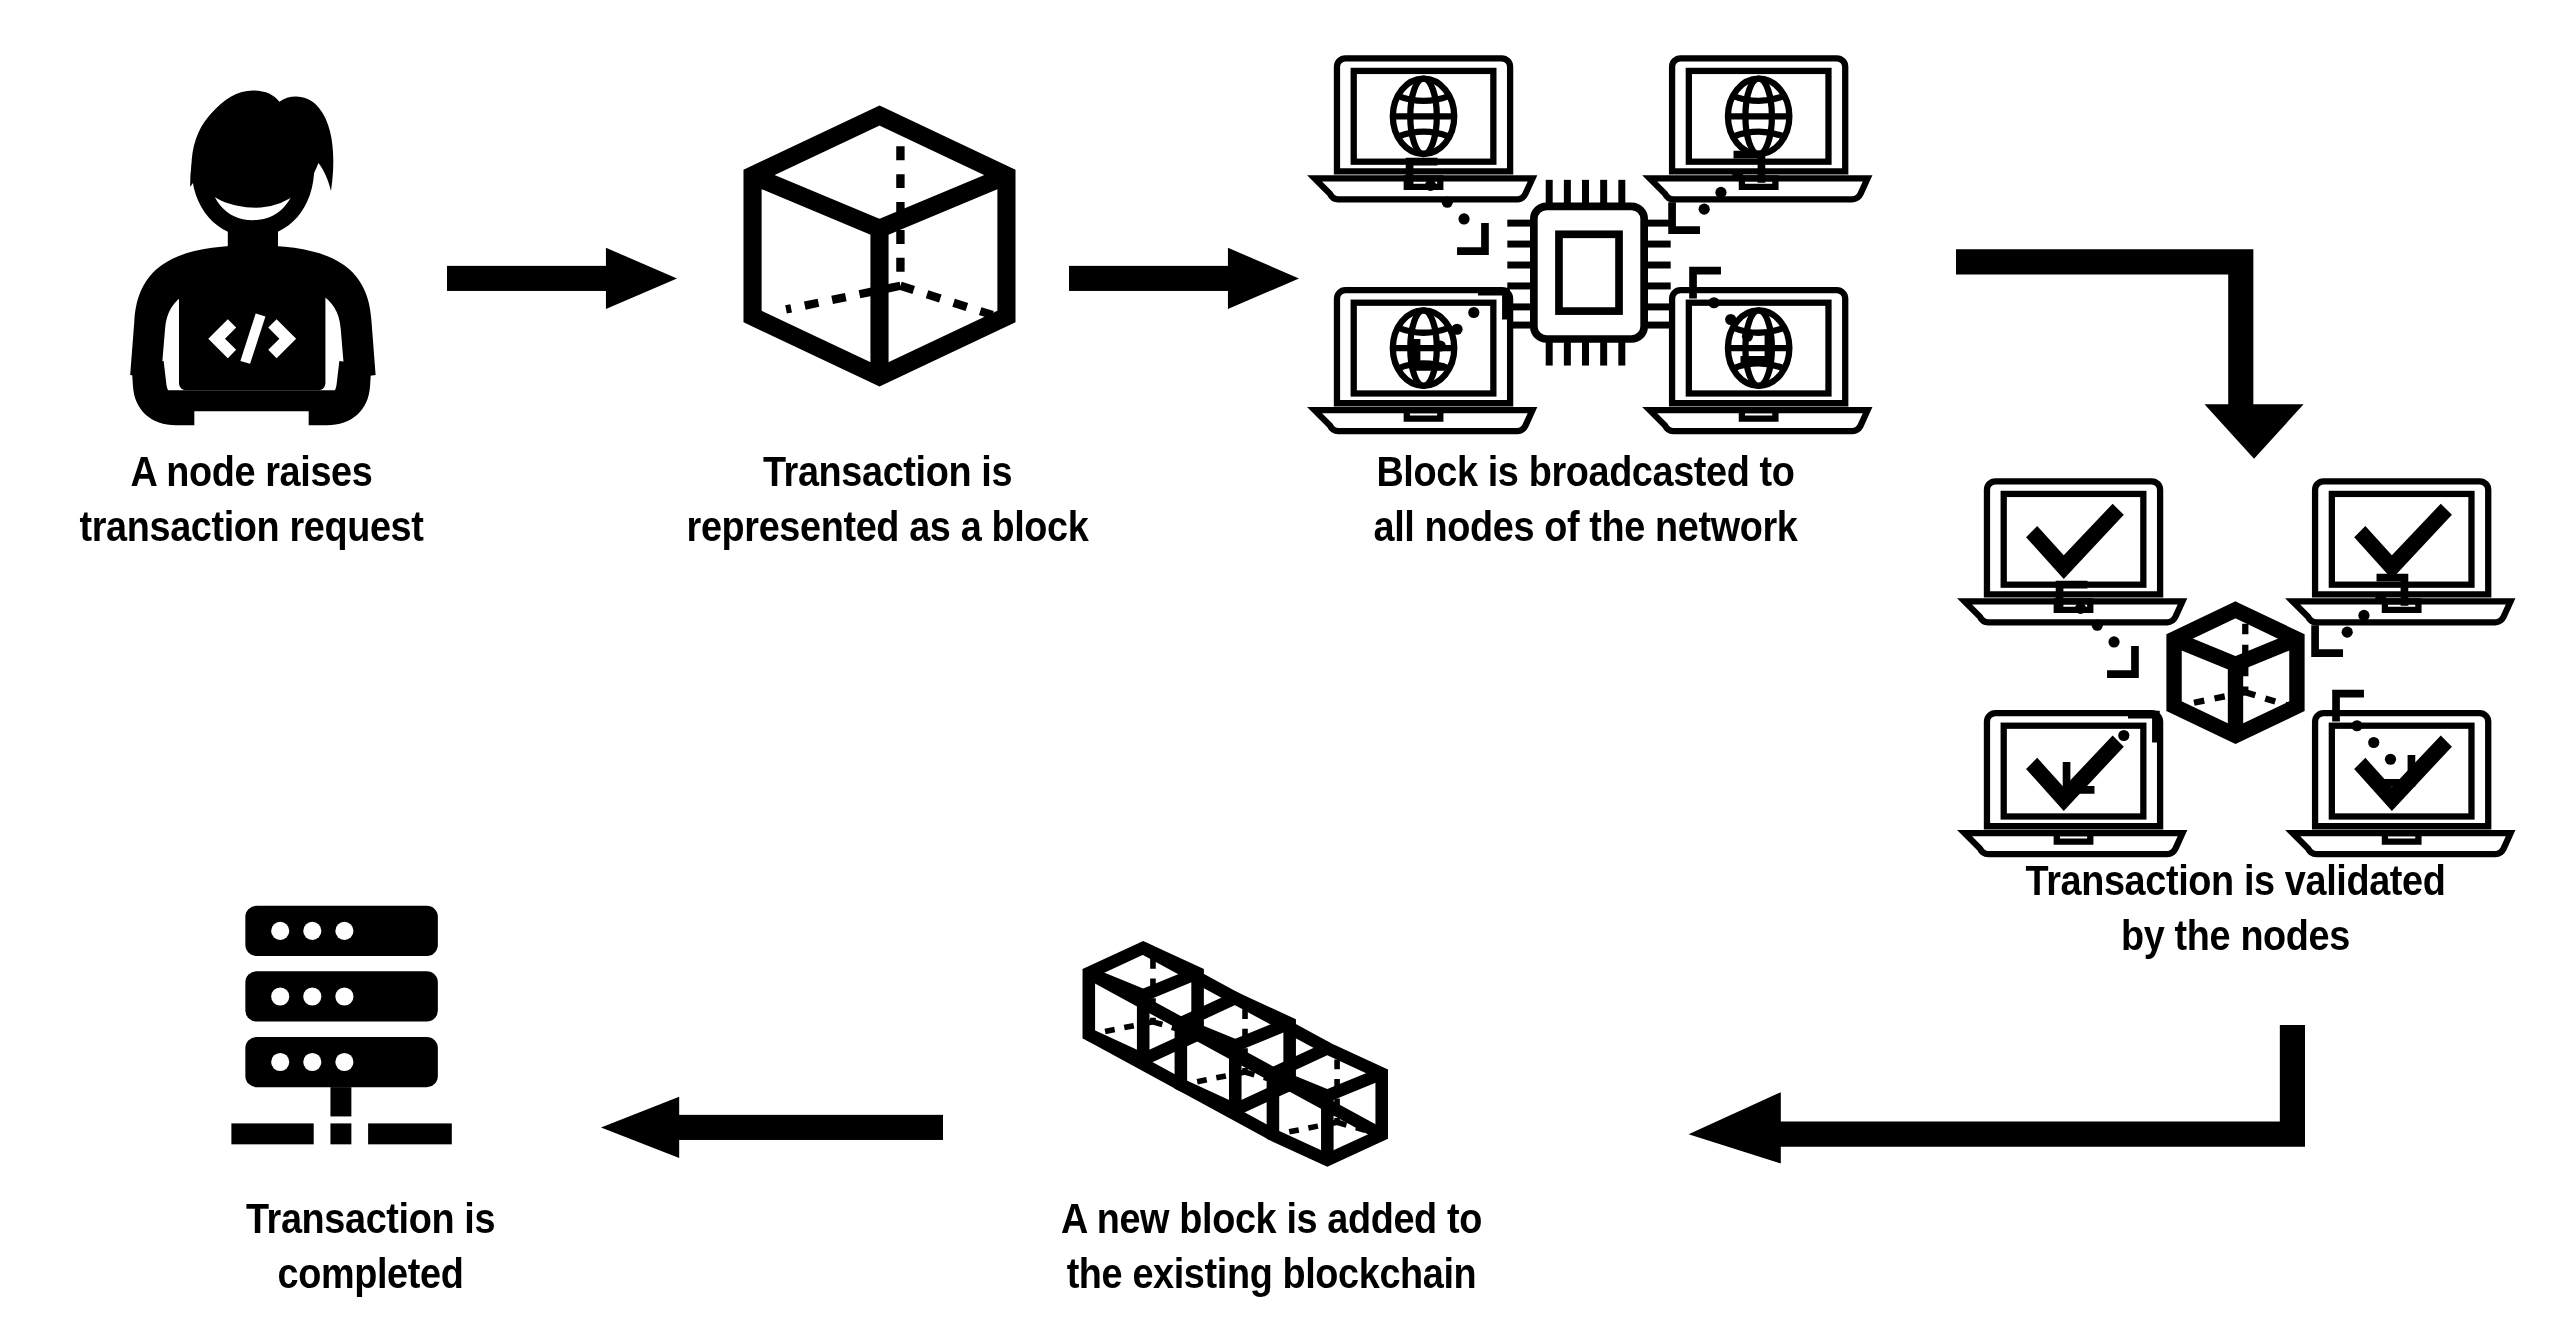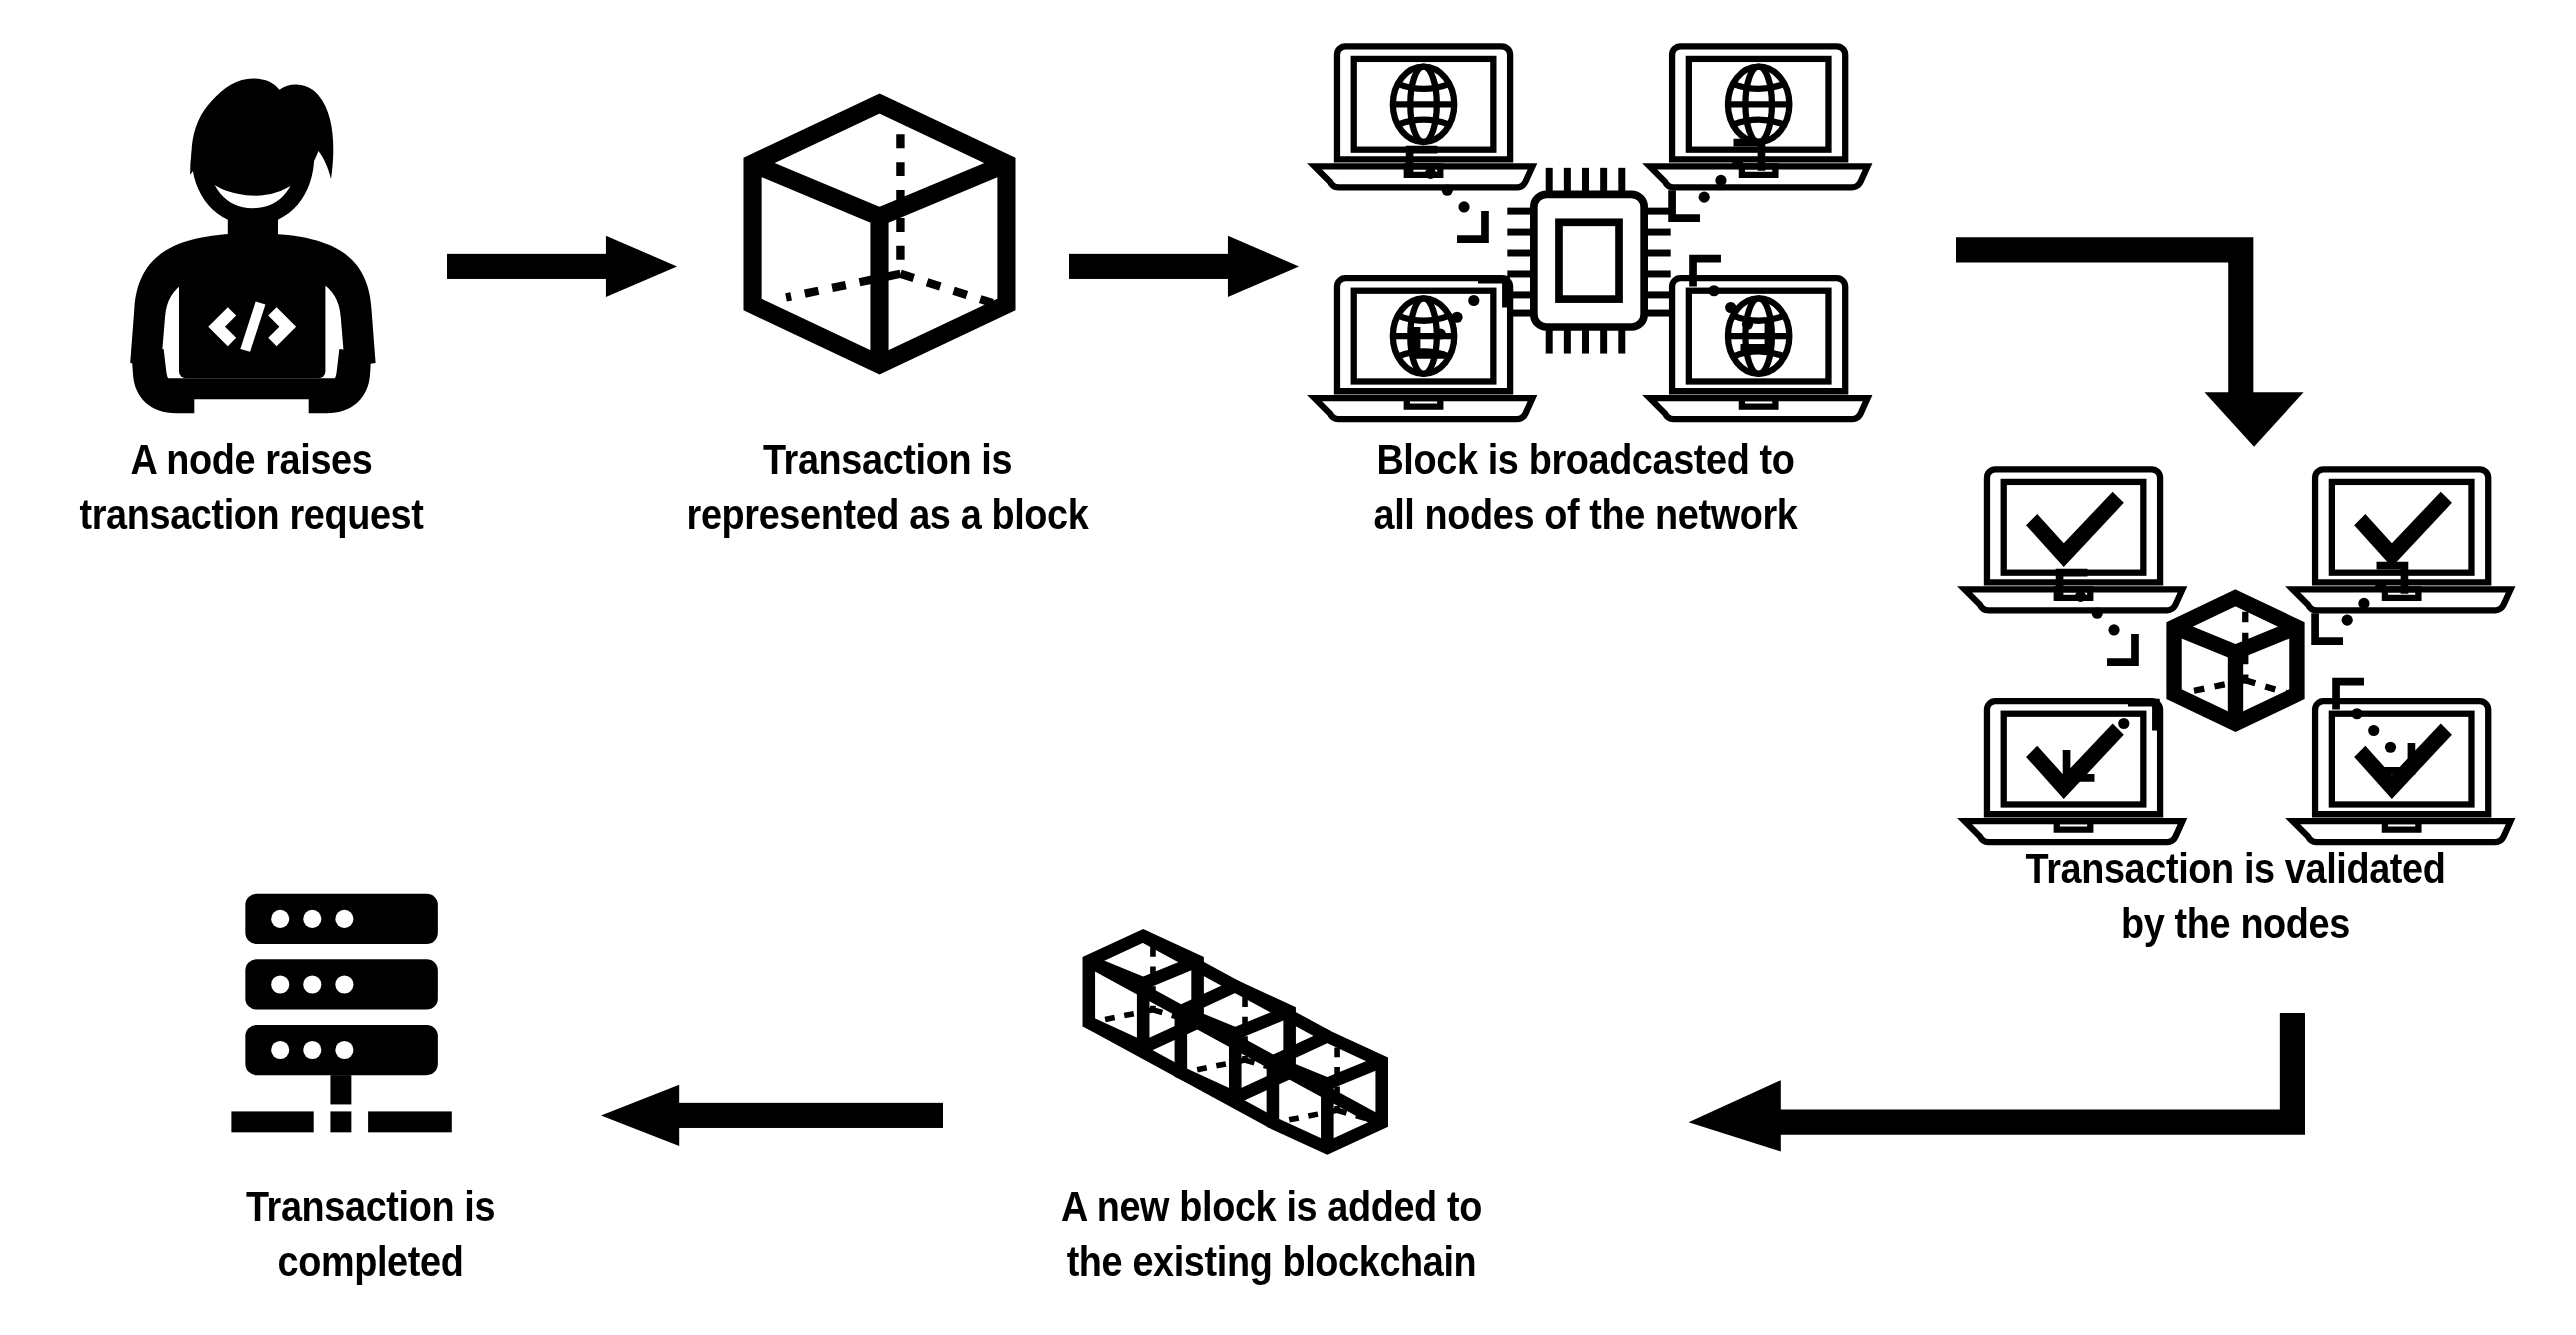--- a/index.html
+++ b/index.html
@@ -1,21 +1,21 @@
 <!DOCTYPE html>
 <html style="font-size:11.2px"><head>
 <meta charset="utf-8">
 <style>
   html,body{margin:0;padding:0;background:#ffffff;}
   body{
     width:2576px;height:1335px;position:relative;overflow:hidden;
     font-family:"Liberation Sans","DejaVu Sans",sans-serif;
     color:#000000;
   }
-  .stage{position:absolute;left:0;top:0;width:2576px;height:1152px;}
+  .stage{position:absolute;left:0;top:12px;width:2576px;height:1152px;}
   .label{
     position:absolute;text-align:center;
     font-weight:bold;
     font-size:42px;line-height:1.30;
     letter-spacing:-0.4px;
     transform:scaleX(0.90);
     transform-origin:50% 0%;
     white-space:pre-line;
     color:#000;
   }

